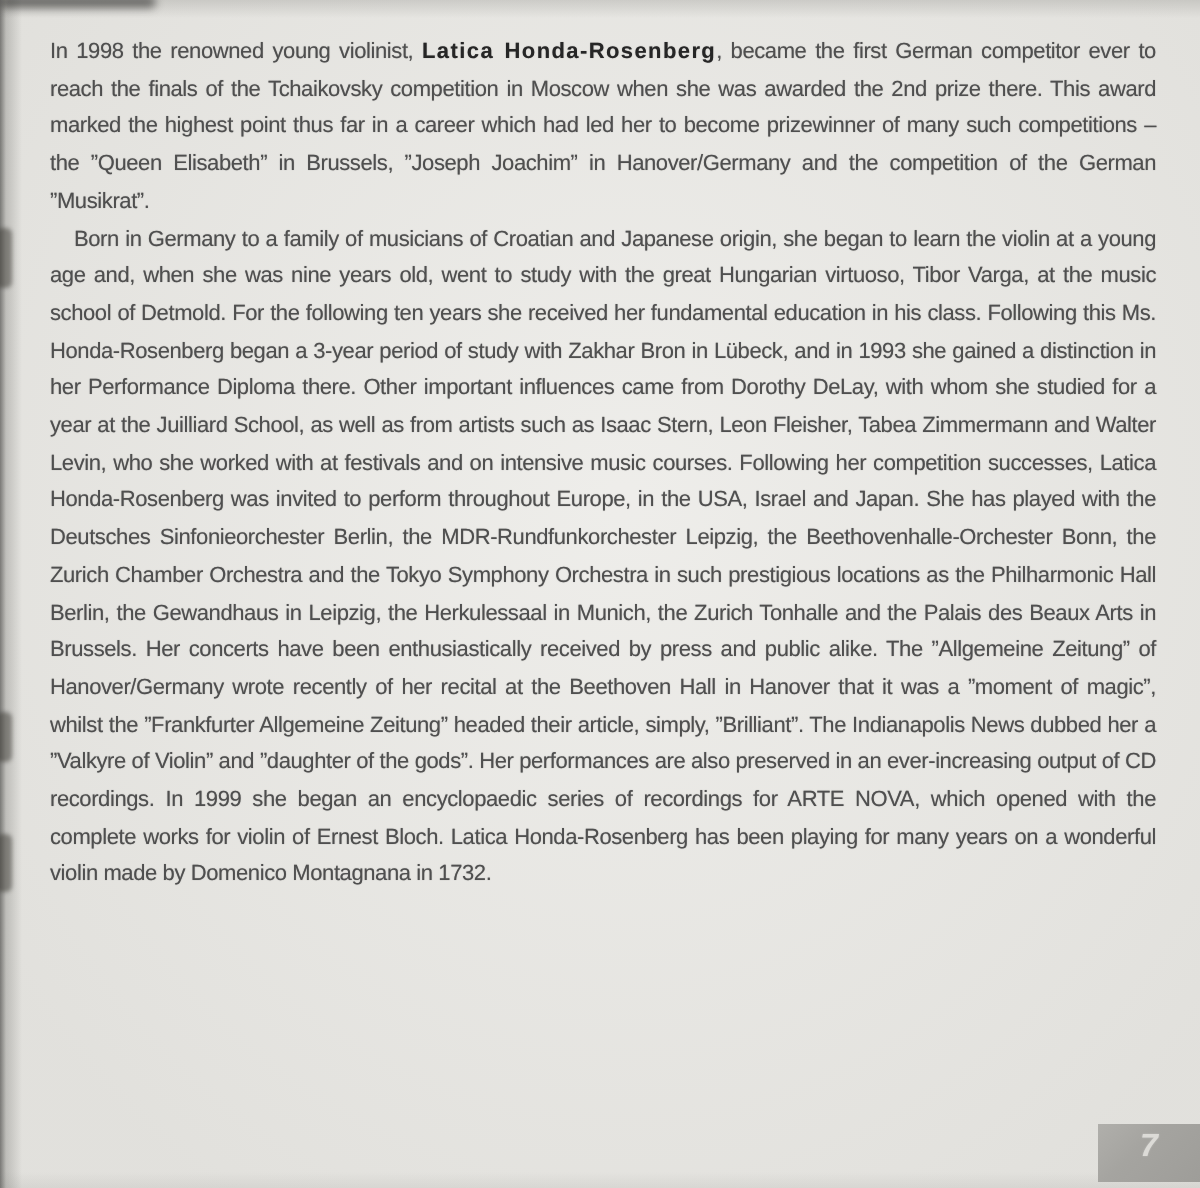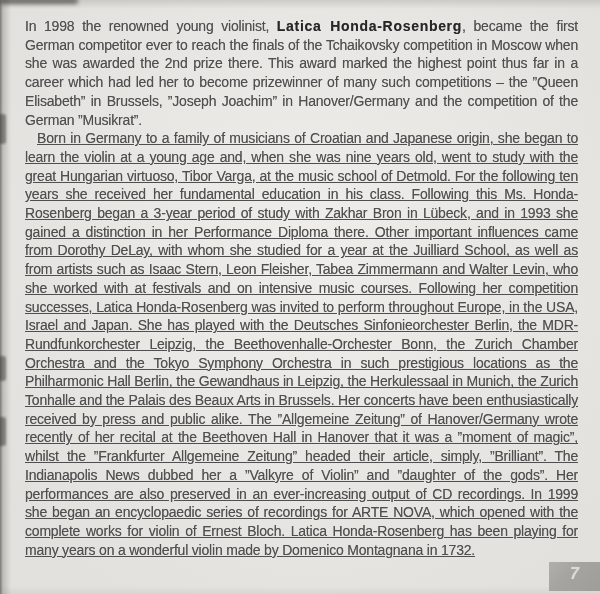--- a/index.html
+++ b/index.html
@@ -42,32 +42,31 @@
   }
   .tape-mark.m1 { top: 114px; height: 30px; }
   .tape-mark.m2 { top: 356px; height: 25px; }
   .tape-mark.m3 { top: 417px; height: 29px; }
   .text-block {
     position: absolute;
     left: 25px;
     top: 17px;
     width: 553px;
     color: #4f4f4f;
-    font-size: 14px;
+    font-size: 11px;
     line-height: 18.7px;
     letter-spacing: -0.2px;
     text-align: justify;
     text-shadow: 0 0 0.5px rgba(79,79,79,0.55);
   }
   .text-block p {
     margin: 0;
   }
   .para-2 {
     text-indent: 12px;
-    text-decoration: underline;
   }
   .artist-name {
     font-weight: bold;
     color: #262626;
     letter-spacing: 0.7px;
   }
   .page-badge {
     position: absolute;
     left: 549px;
     top: 562px;

